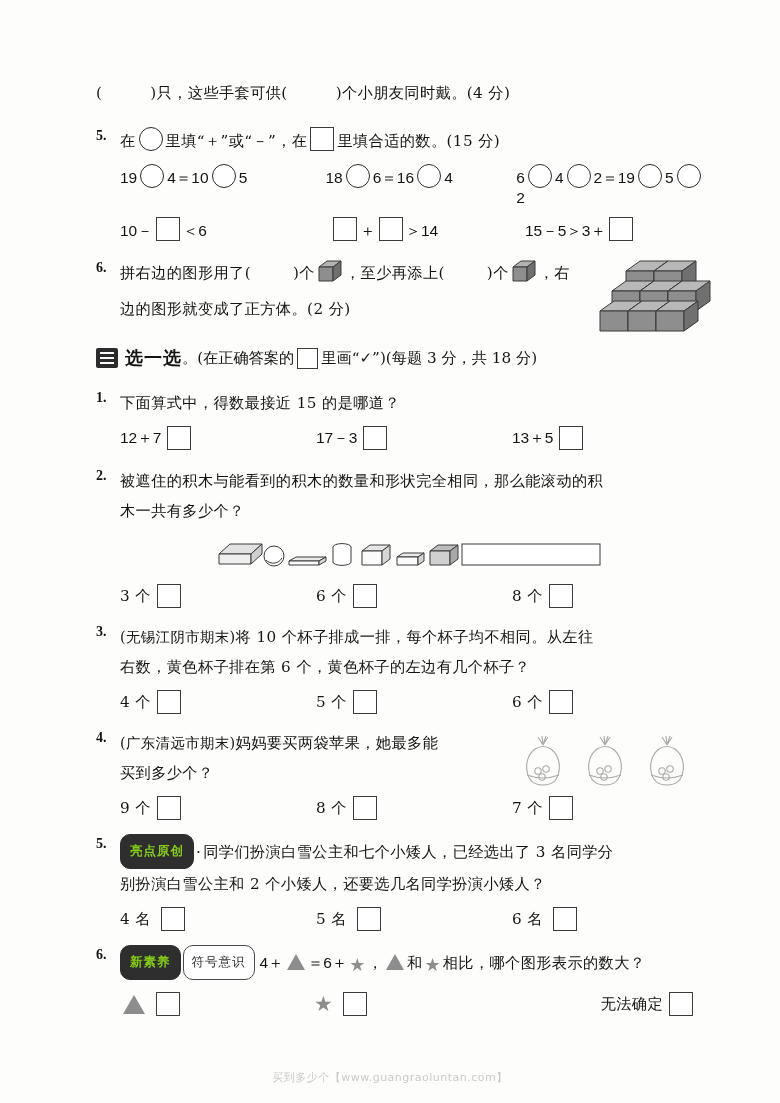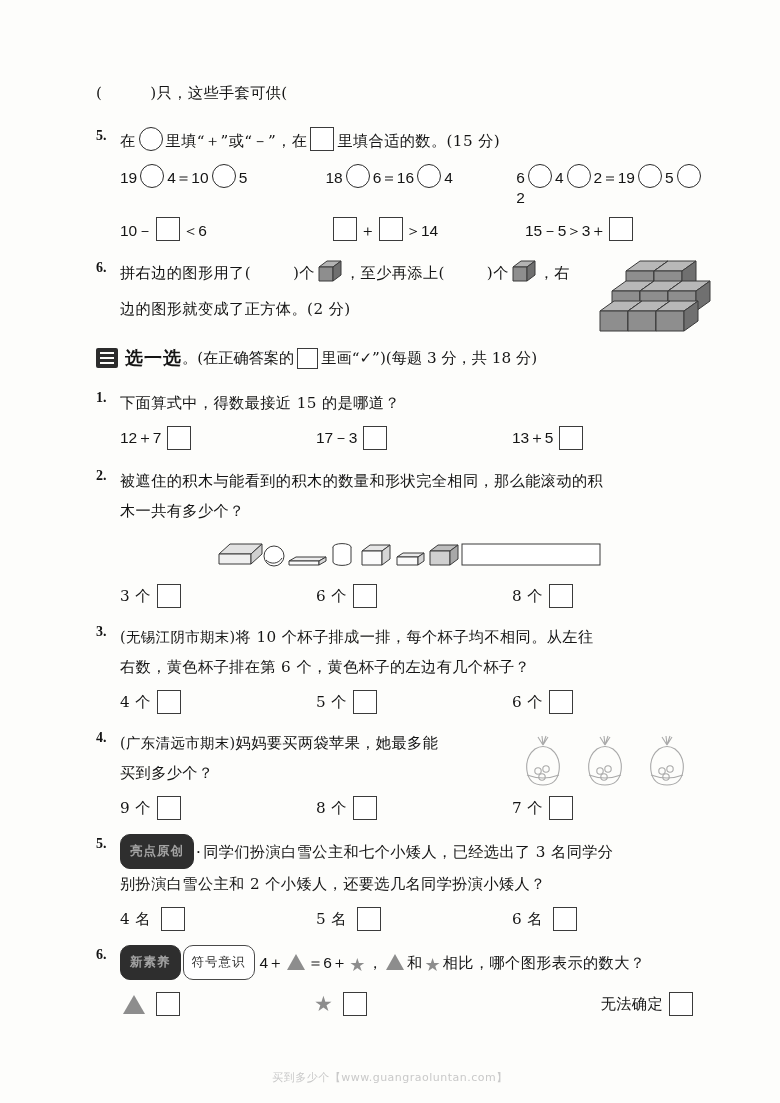--- a/index.html
+++ b/index.html
@@ -49,21 +49,21 @@
   .sect-icon i:nth-child(2){top:9px;}
   .sect-icon i:nth-child(3){top:14px;}
   .sect-title{font-size:18px;font-weight:bold;font-family:"DejaVu Serif",serif;letter-spacing:1px;}
   .sect-rest{font-size:15.2px;font-family:"DejaVu Serif",serif;}
   
   .opts{display:flex;margin-top:8px;}
   .opt{width:33.33%;display:flex;align-items:center;font-size:15.2px;font-family:"DejaVu Serif",serif;text-align:right;}
   .opt .lbl{margin-right:3px;}
   
   .badge-dark{
-    display:inline-block;background:#2e2e2e;color:#a3a3a3;
+    display:inline-block;background:#2e2e2e;color:#84cc16;
     border-radius:10px;padding:1px 9px 2px;font-size:12.5px;
     font-family:"DejaVu Serif",serif;font-weight:bold;letter-spacing:1px;
     vertical-align:2px;border:1.5px solid #2e2e2e;
   }
   .badge-light{
     display:inline-block;background:#fff;color:#2e2e2e;
     border-radius:10px;padding:1px 8px 2px;font-size:12.5px;
     font-family:"DejaVu Serif",serif;letter-spacing:1px;
     vertical-align:2px;border:1.2px solid #4a4a4a;margin-left:2px;
   }
@@ -89,20 +89,21 @@
 </head>
 <body>
 
 <div class="page">
 
   <div class="line">
     <span class="cn">(</span>
     <span style="display:inline-block;width:48px"></span>
     <span class="cn">)只，这些手套可供(</span>
     <span style="display:inline-block;width:48px"></span>
+    <span class="cn">)个小朋友同时戴。(4 分)</span>
   </div>
 
   <div class="qrow" style="margin-top:18px">
     <div class="qno">5.</div>
     <div class="qbody">
       <div class="ln">
         <span class="cn">在</span><span class="circ"></span><span class="cn">里填“＋”或“－”，在</span><span class="sqbox"></span><span class="cn">里填合适的数。(15 分)</span>
       </div>
 
       <div style="display:flex;margin-top:8px">

